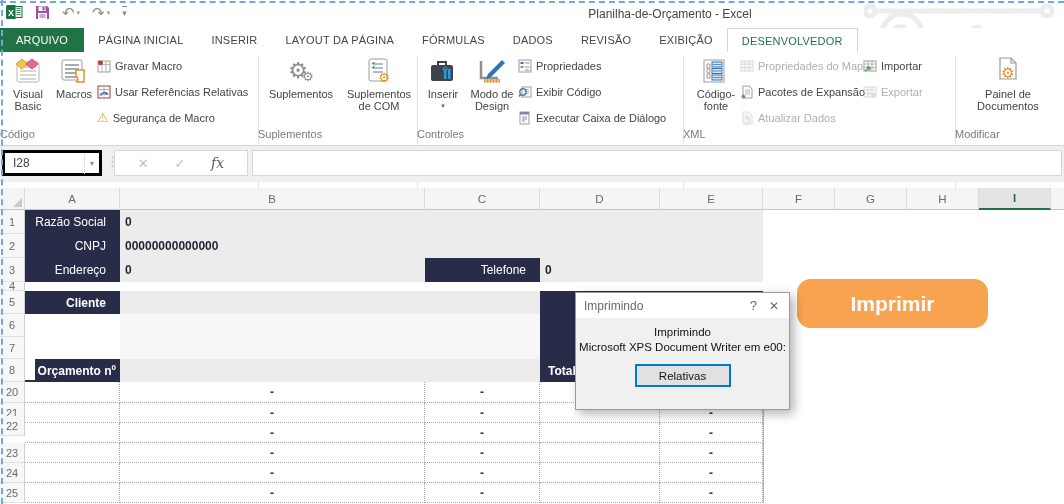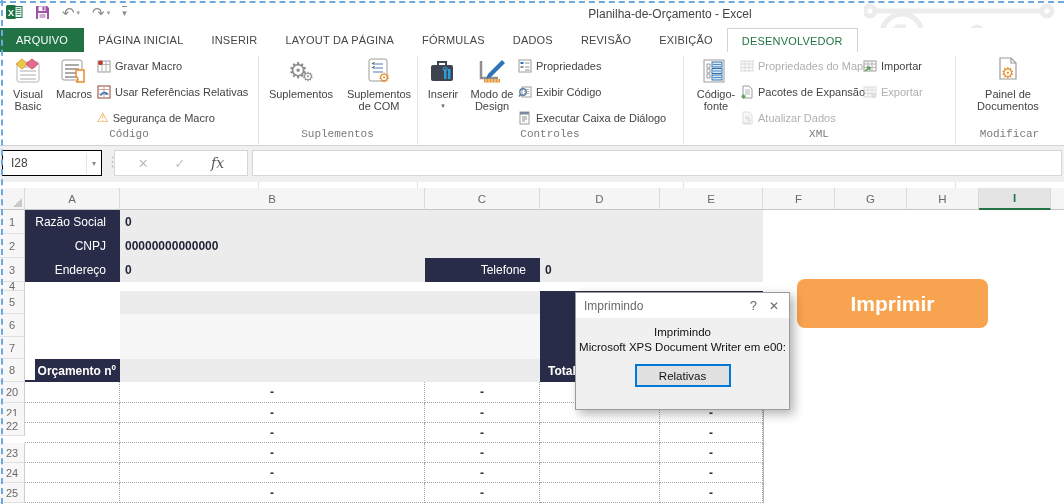--- a/index.html
+++ b/index.html
@@ -23,40 +23,40 @@
   .rtab { font-size:11px; color:#454545; display:flex; align-items:center; padding:0 14px;
     letter-spacing:.2px; white-space:nowrap; }
   #tab-file { background:#217346; color:#fff; padding:0 16px; }
   .rtab.active { background:#fff; color:#217346; border:1px solid #d4d4d4; border-bottom:none;
     position:relative; z-index:3; }
 
   
   #ribbon { position:absolute; left:0; top:52px; width:1064px; height:94px; background:#fff;
     border-bottom:1px solid #d4d4d4; font-size:11px; color:#444; }
   .grp-divider { position:absolute; top:4px; height:132px; width:1px; background:#e2e2e2; top:4px; }
-  .grp-label { position:absolute; top:76px; text-align:center; color:#7a7a7a; font-size:11px;font-family:Liberation Mono, monospace; }
+  .grp-label { position:absolute; top:76px; text-align:left; color:#7a7a7a; font-size:11px; }
   .big-btn { position:absolute; top:4px; height:70px; display:flex; flex-direction:column;
     align-items:center; text-align:center; cursor:default; }
   .big-btn .bicon { height:30px; display:flex; align-items:center; justify-content:center; }
   .big-btn .blabel { font-size:11px; line-height:12px; color:#444; margin-top:2px; }
   .caret { font-size:7px; color:#666; margin-top:2px; }
   .small-stack { position:absolute; top:5px; display:flex; flex-direction:column; gap:9px; }
   .small-btn { display:flex; align-items:center; gap:4px; height:17px; white-space:nowrap; }
   .small-btn .slabel { font-size:11px; color:#444; }
   .small-btn.disabled .slabel { color:#b0b0b0; }
   .small-btn.disabled svg { opacity:.45; }
   .gear-glyph { color:#8c8c8c; font-size:22px; line-height:1;
     font-family:"DejaVu Sans", sans-serif; }
   .gear-glyph.small2 { font-size:13px; margin-left:-6px; margin-top:10px; }
   .warn-glyph { color:#e8a33d; font-size:13px; font-family:"DejaVu Sans", sans-serif; }
 
   
   #fbar { position:absolute; left:0; top:146px; width:1064px; height:36px; background:#f0f0f0; }
   #namebox { position:absolute; left:2px; top:4px; width:100px; height:26px; background:#fff;
-    border:1px solid #000000; display:flex; align-items:center; font-size:12px; color:#444; }
+    border:3px solid #000000; display:flex; align-items:center; font-size:12px; color:#444; }
   #namebox .nb-text { padding-left:8px; flex:1; }
   #namebox .nb-caret { font-size:8px; color:#8a8a8a; border-left:1px solid #e4e4e4;
     padding:6px 5px; }
   #fbar-dots { position:absolute; left:106px; top:8px; color:#b5b5b5; font-size:13px; }
   #fxbox { position:absolute; left:114px; top:4px; width:134px; height:26px; background:#fff;
     border:1px solid #d6d6d6; display:flex; align-items:center; justify-content:space-around;
     padding:0 10px; }
   .fx-x, .fx-check { color:#bdbdbd; font-size:13px; }
   .fx-fx { font-family:"DejaVu Serif", serif; font-style:italic; color:#5a5a5a; font-size:14px; }
   #finput { position:absolute; left:252px; top:4px; width:810px; height:26px; background:#fff;
@@ -87,21 +87,21 @@
   .hline-dark { position:absolute; background:#282c49; }
   .grid-cell { position:absolute; border-right:1px dotted #a6a6a6;
     border-bottom:1px dotted #a6a6a6; color:#333; font-size:12px; font-weight:600;
     display:flex; align-items:center; justify-content:center; }
   #printarea-edge { position:absolute; left:763px; top:382px; width:1px; height:121px;
     background:#b5b5b5; }
 
   
   #imprimir-btn { position:absolute; left:797px; top:279px; width:191px; height:49px;
     background:#f7a34f; color:#fff; font-weight:bold; font-size:21px; display:flex;
-    align-items:center; justify-content:center; border-radius:8px; z-index:5; cursor:pointer; }
+    align-items:center; justify-content:center; border-radius:14px; z-index:5; cursor:pointer; }
 
   
   #print-dialog { position:absolute; left:575px; top:292px; width:215px; height:118px;
     background:#f0f0f0; border:1px solid #9b9b9b; box-shadow:4px 4px 10px rgba(0,0,0,.3);
     z-index:10; }
   #pd-titlebar { height:25px; background:#fff; display:flex; align-items:center;
     padding:0 8px; }
   #pd-title { flex:1; font-size:12px; color:#6a6a6a; }
   #pd-help { color:#6a6a6a; font-size:13px; padding:0 10px; }
   #pd-close { color:#6a6a6a; font-size:12px; padding:0 2px; }
@@ -395,20 +395,21 @@
     <div class="fill-cell" style="left:120px;top:210px;width:643px;height:24px">0</div>
 
     <div class="dark-cell lab-r" style="left:25px;top:234px;width:95px;height:24px">CNPJ</div>
     <div class="fill-cell" style="left:120px;top:234px;width:643px;height:24px">00000000000000</div>
 
     <div class="dark-cell lab-r" style="left:25px;top:258px;width:95px;height:24px">Endereço</div>
     <div class="fill-cell" style="left:120px;top:258px;width:305px;height:24px">0</div>
     <div class="dark-cell lab-r" style="left:425px;top:258px;width:115px;height:24px">Telefone</div>
     <div class="fill-cell" style="left:540px;top:258px;width:223px;height:24px">0</div>
 
+    <div class="dark-cell lab-r bold" style="left:25px;top:291px;width:95px;height:23px">Cliente</div>
     <div class="fill-cell" style="left:120px;top:291px;width:420px;height:23px"></div>
     <div class="dark-cell" style="left:540px;top:291px;width:120px;height:23px"></div>
     <div class="dark-cell" style="left:660px;top:291px;width:103px;height:23px"></div>
 
     <div class="fill-cell lighter" style="left:120px;top:314px;width:420px;height:23px"></div>
     <div class="dark-cell" style="left:540px;top:314px;width:120px;height:23px"></div>
     <div class="dark-cell" style="left:660px;top:314px;width:103px;height:23px"></div>
 
     <div class="fill-cell lighter" style="left:120px;top:337px;width:420px;height:22px"></div>
     <div class="dark-cell" style="left:540px;top:337px;width:120px;height:22px"></div>

